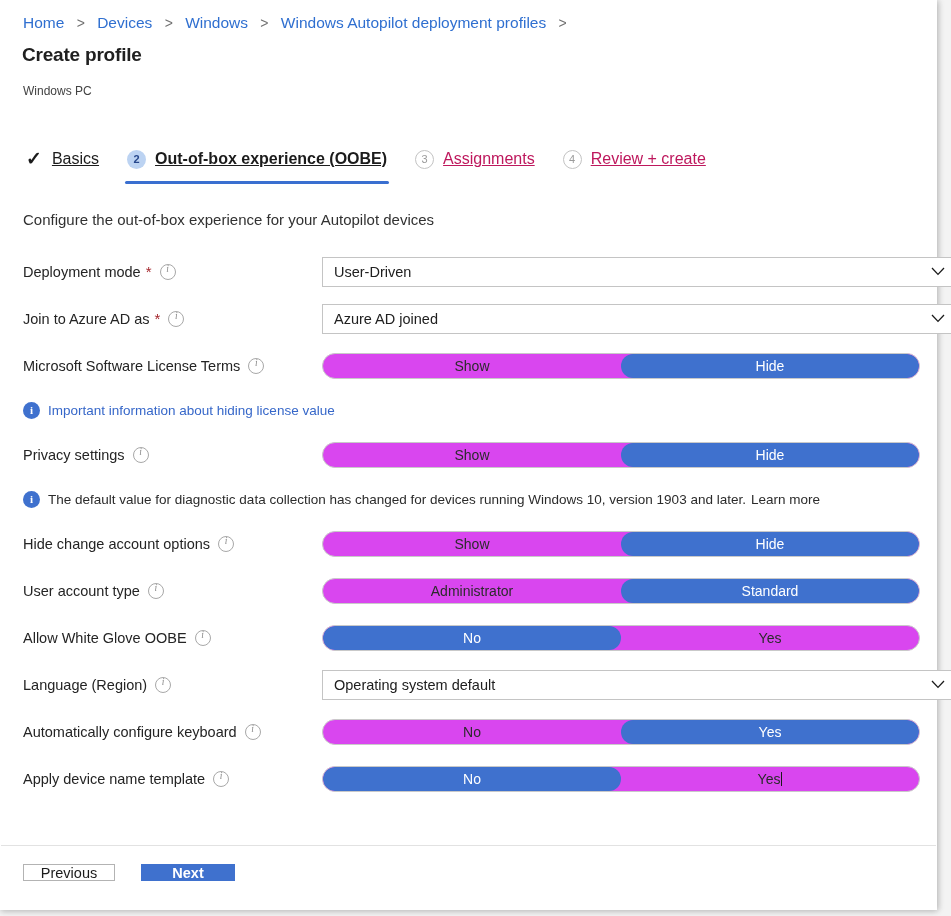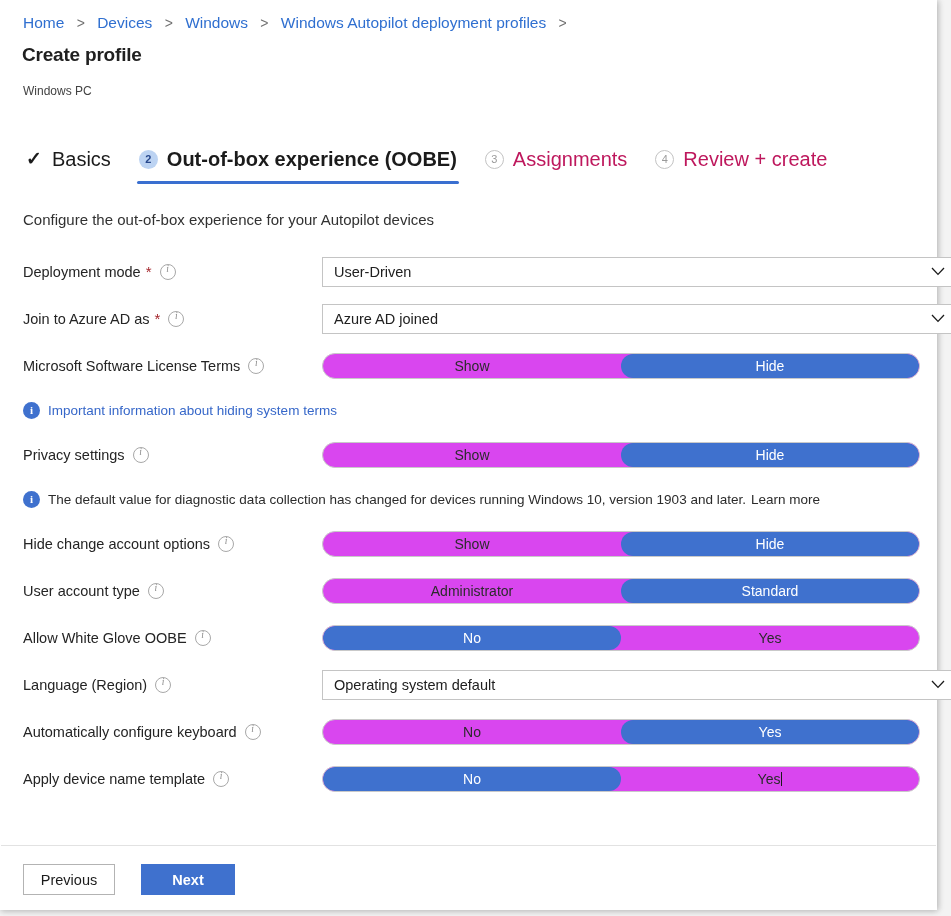--- a/index.html
+++ b/index.html
@@ -111,21 +111,21 @@
   }
   .tab .check {
     font-size: 19px;
     color: #1b1b1b;
     margin-right: 10px;
     font-weight: 600;
     line-height: 1;
     display: inline-block;
     transform: translateY(-1px);
   }
-  .tab .lbl { font-size: 20px; }
+  .tab .lbl { font-size: 16px; text-decoration: underline; }
   .tab.done .lbl { color: #1b1b1b; }
   .tab.current .lbl { color: #1b1b1b; font-weight: 600; }
   .tab.future .lbl { color: #be185d; }
   .tab.current .underline {
     position: absolute;
     left: 0;
     right: 0;
     bottom: -8px;
     height: 3px;
     background: #3a6fd0;
@@ -300,21 +300,21 @@
     background: #e2e2e2;
   }
   .footer {
     position: absolute;
     left: 23px;
     top: 864px;
     display: flex;
     align-items: center;
   }
   .btn {
-    height: 31px;
+    height: 17px;
     min-width: 92px;
     padding: 0 14px;
     font-size: 14.5px;
     box-sizing: border-box;
     display: inline-flex;
     align-items: center;
     justify-content: center;
     cursor: pointer;
   }
   .btn.secondary {
@@ -420,21 +420,21 @@
           <div class="toggle">
             <div class="seg">Show</div>
             <div class="seg on">Hide</div>
           </div>
         </div>
       </div>
 
       <div class="info-row">
         <div class="info-bar">
           <span class="info-badge">i</span>
-          <span class="info-text link-all">Important information about hiding system terms</span>
+          <span class="info-text link-all">Important information about hiding license value</span>
         </div>
       </div>
 
       <div class="row">
         <div class="label">
           <span>Privacy settings</span>
           <span class="info-i"></span>
         </div>
         <div class="control">
           <div class="toggle">

